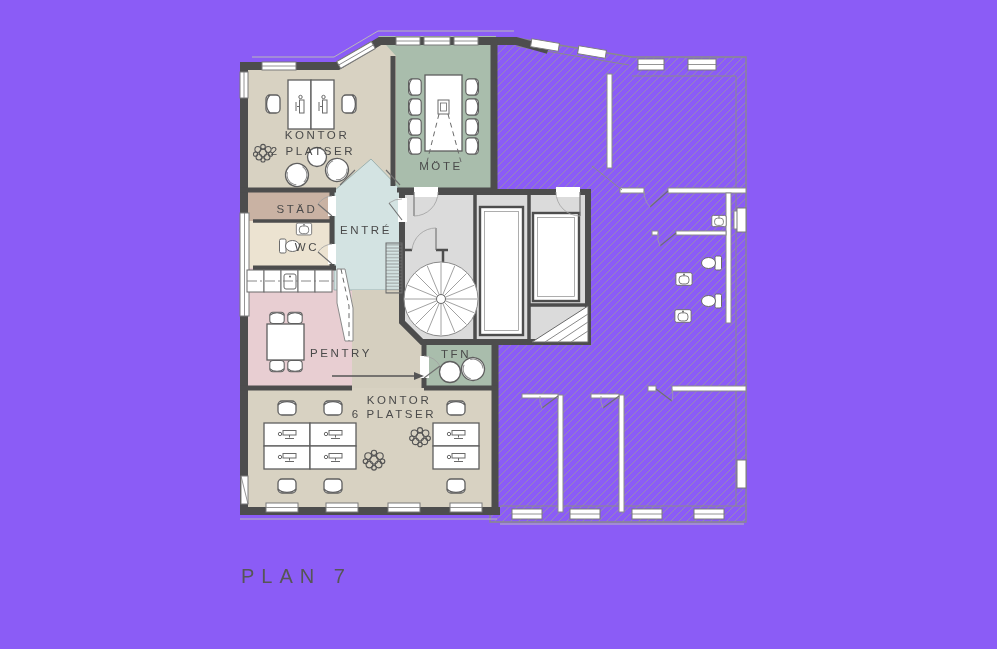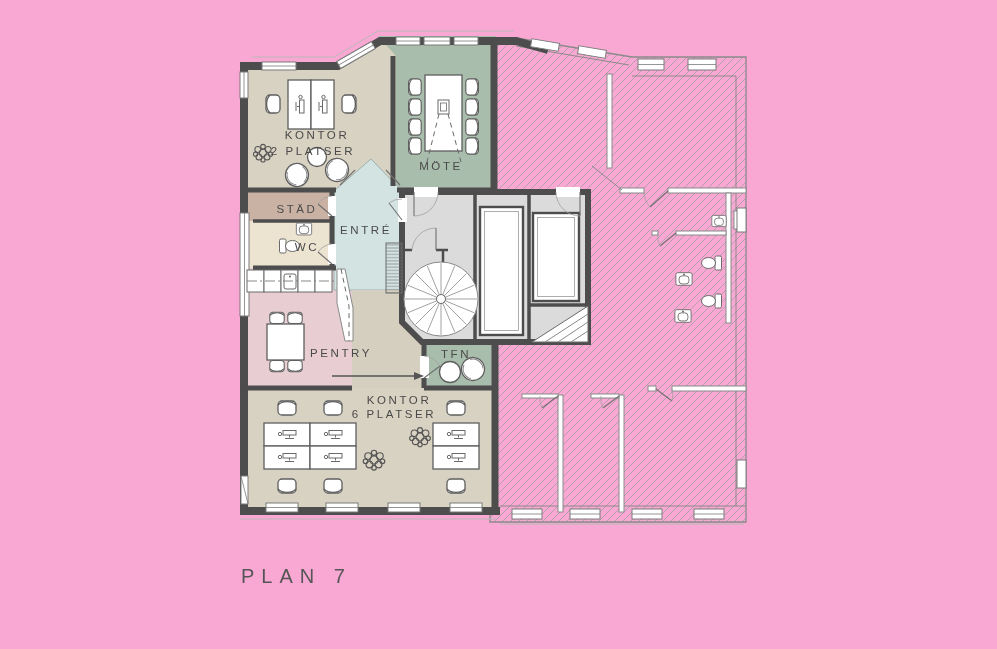--- a/index.html
+++ b/index.html
@@ -1,16 +1,16 @@
 <!DOCTYPE html>
 <html><head>
 <meta charset="utf-8">
 <style>
   html,body{margin:0;padding:0;background:#ffffff;}
-  #stage{position:relative;width:997px;height:649px;background:#f9a8d4;overflow:hidden;
+  #stage{position:relative;width:997px;height:649px;background:#8b5cf6;overflow:hidden;
          font-family:"Liberation Sans",sans-serif;}
   svg{position:absolute;left:0;top:0;}
   .wall{stroke:#4d4d4d;fill:none;}
   .w8{stroke-width:8}.w7{stroke-width:7}.w6{stroke-width:6}.w5{stroke-width:5}.w3{stroke-width:3.5}.w2{stroke-width:2.5}
   .thin{fill:#ffffff;stroke:#8a8a8a;stroke-width:1;}
   .tline{stroke:#8a8a8a;stroke-width:1;fill:none;}
   .furn{fill:#ffffff;stroke:#5f5f5f;stroke-width:1.3;}
   .furn2{fill:#ffffff;stroke:#6a6a6a;stroke-width:1;}
   .win{fill:#ffffff;stroke:#7a7a7a;stroke-width:1;}
   .winline{stroke:#7a7a7a;stroke-width:0.8;fill:none;}

